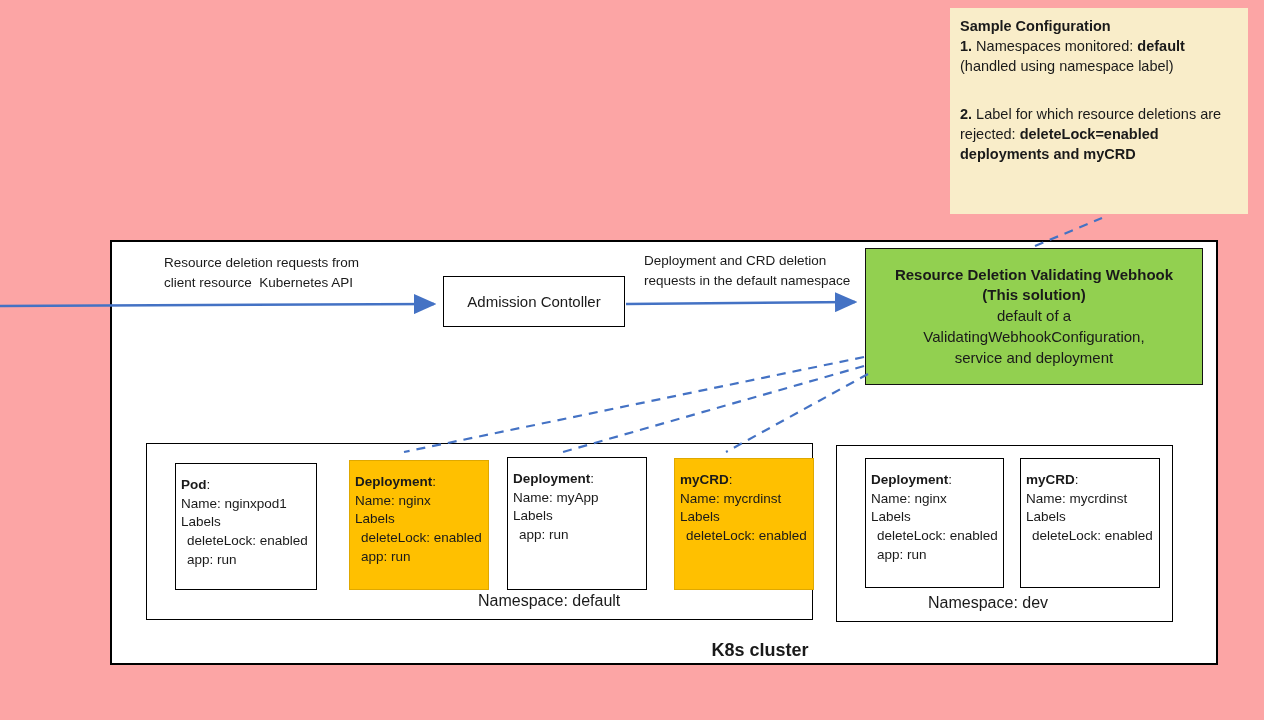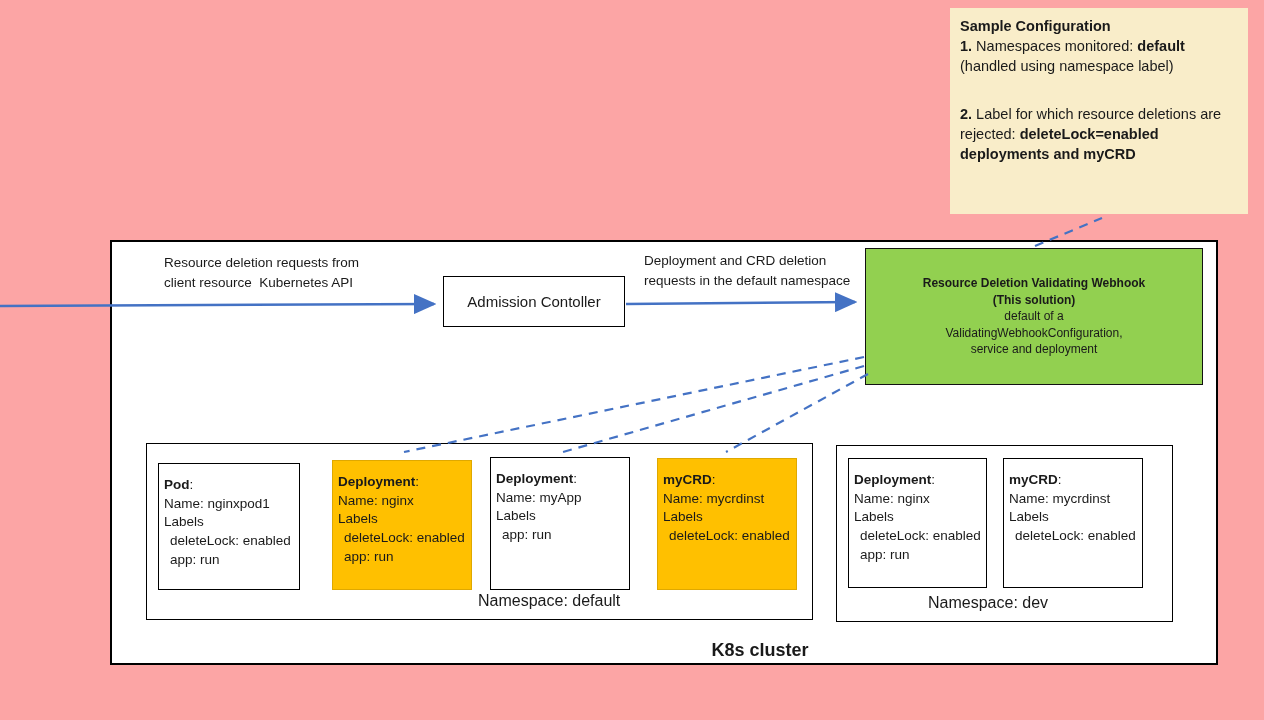--- a/index.html
+++ b/index.html
@@ -19,38 +19,38 @@
   .lbl-left{left:164px;top:253px;width:230px;}
   .lbl-mid{left:644px;top:251px;width:240px;}
 
   .admission-box{position:absolute;left:443px;top:276px;width:182px;height:51px;border:1.5px solid #000;
                  background:#fff;display:flex;align-items:center;justify-content:center;
                  font-size:15px;z-index:3;}
 
   .webhook-box{position:absolute;left:865px;top:248px;width:338px;height:137px;background:#92D050;
                border:1.6px solid #111;z-index:3;display:flex;flex-direction:column;
                align-items:center;justify-content:center;text-align:center;
-               font-size:12px;line-height:1.38;padding:4px 8px;}
+               font-size:15px;line-height:1.38;padding:4px 8px;}
   .webhook-box .bold{font-weight:bold;}
 
   .note-box{position:absolute;left:950px;top:8px;width:298px;height:206px;background:#F9EDC9;
             padding:8px 10px;font-size:14.5px;line-height:20px;z-index:3;}
   .note-box p{margin:0;}
   .note-box .gap{margin-top:28px;}
   .note-box b{font-weight:bold;}
 
   .ns-box{position:absolute;border:1.5px solid #000;background:#fff;z-index:2;}
   .ns-default{left:146px;top:443px;width:667px;height:177px;}
   .ns-dev{left:836px;top:445px;width:337px;height:177px;}
   .ns-label{position:absolute;font-size:16px;z-index:4;}
   .ns-label-default{left:478px;top:592px;}
   .ns-label-dev{left:928px;top:594px;}
 
   .card{position:absolute;border:1.5px solid #000;background:#fff;z-index:3;
-        font-size:13.5px;line-height:1.38;padding:12px 4px 4px 5px;}
+        font-size:13.5px;line-height:1.38;padding:12px 4px 4px 5px;margin-left:17px;}
   .card.orange{background:#FFC000;border:1px solid #dfa800;}
   .card .t{font-weight:bold;}
   .card .t .c{font-weight:normal;}
   .card .indent{padding-left:6px;}
 
   .c-pod{left:158px;top:463px;width:142px;height:127px;}
   .c-dep-nginx{left:332px;top:460px;width:140px;height:130px;}
   .c-dep-myapp{left:490px;top:457px;width:140px;height:133px;}
   .c-mycrd-def{left:657px;top:458px;width:140px;height:132px;}
   .c-dep-dev{left:848px;top:458px;width:139px;height:130px;}

